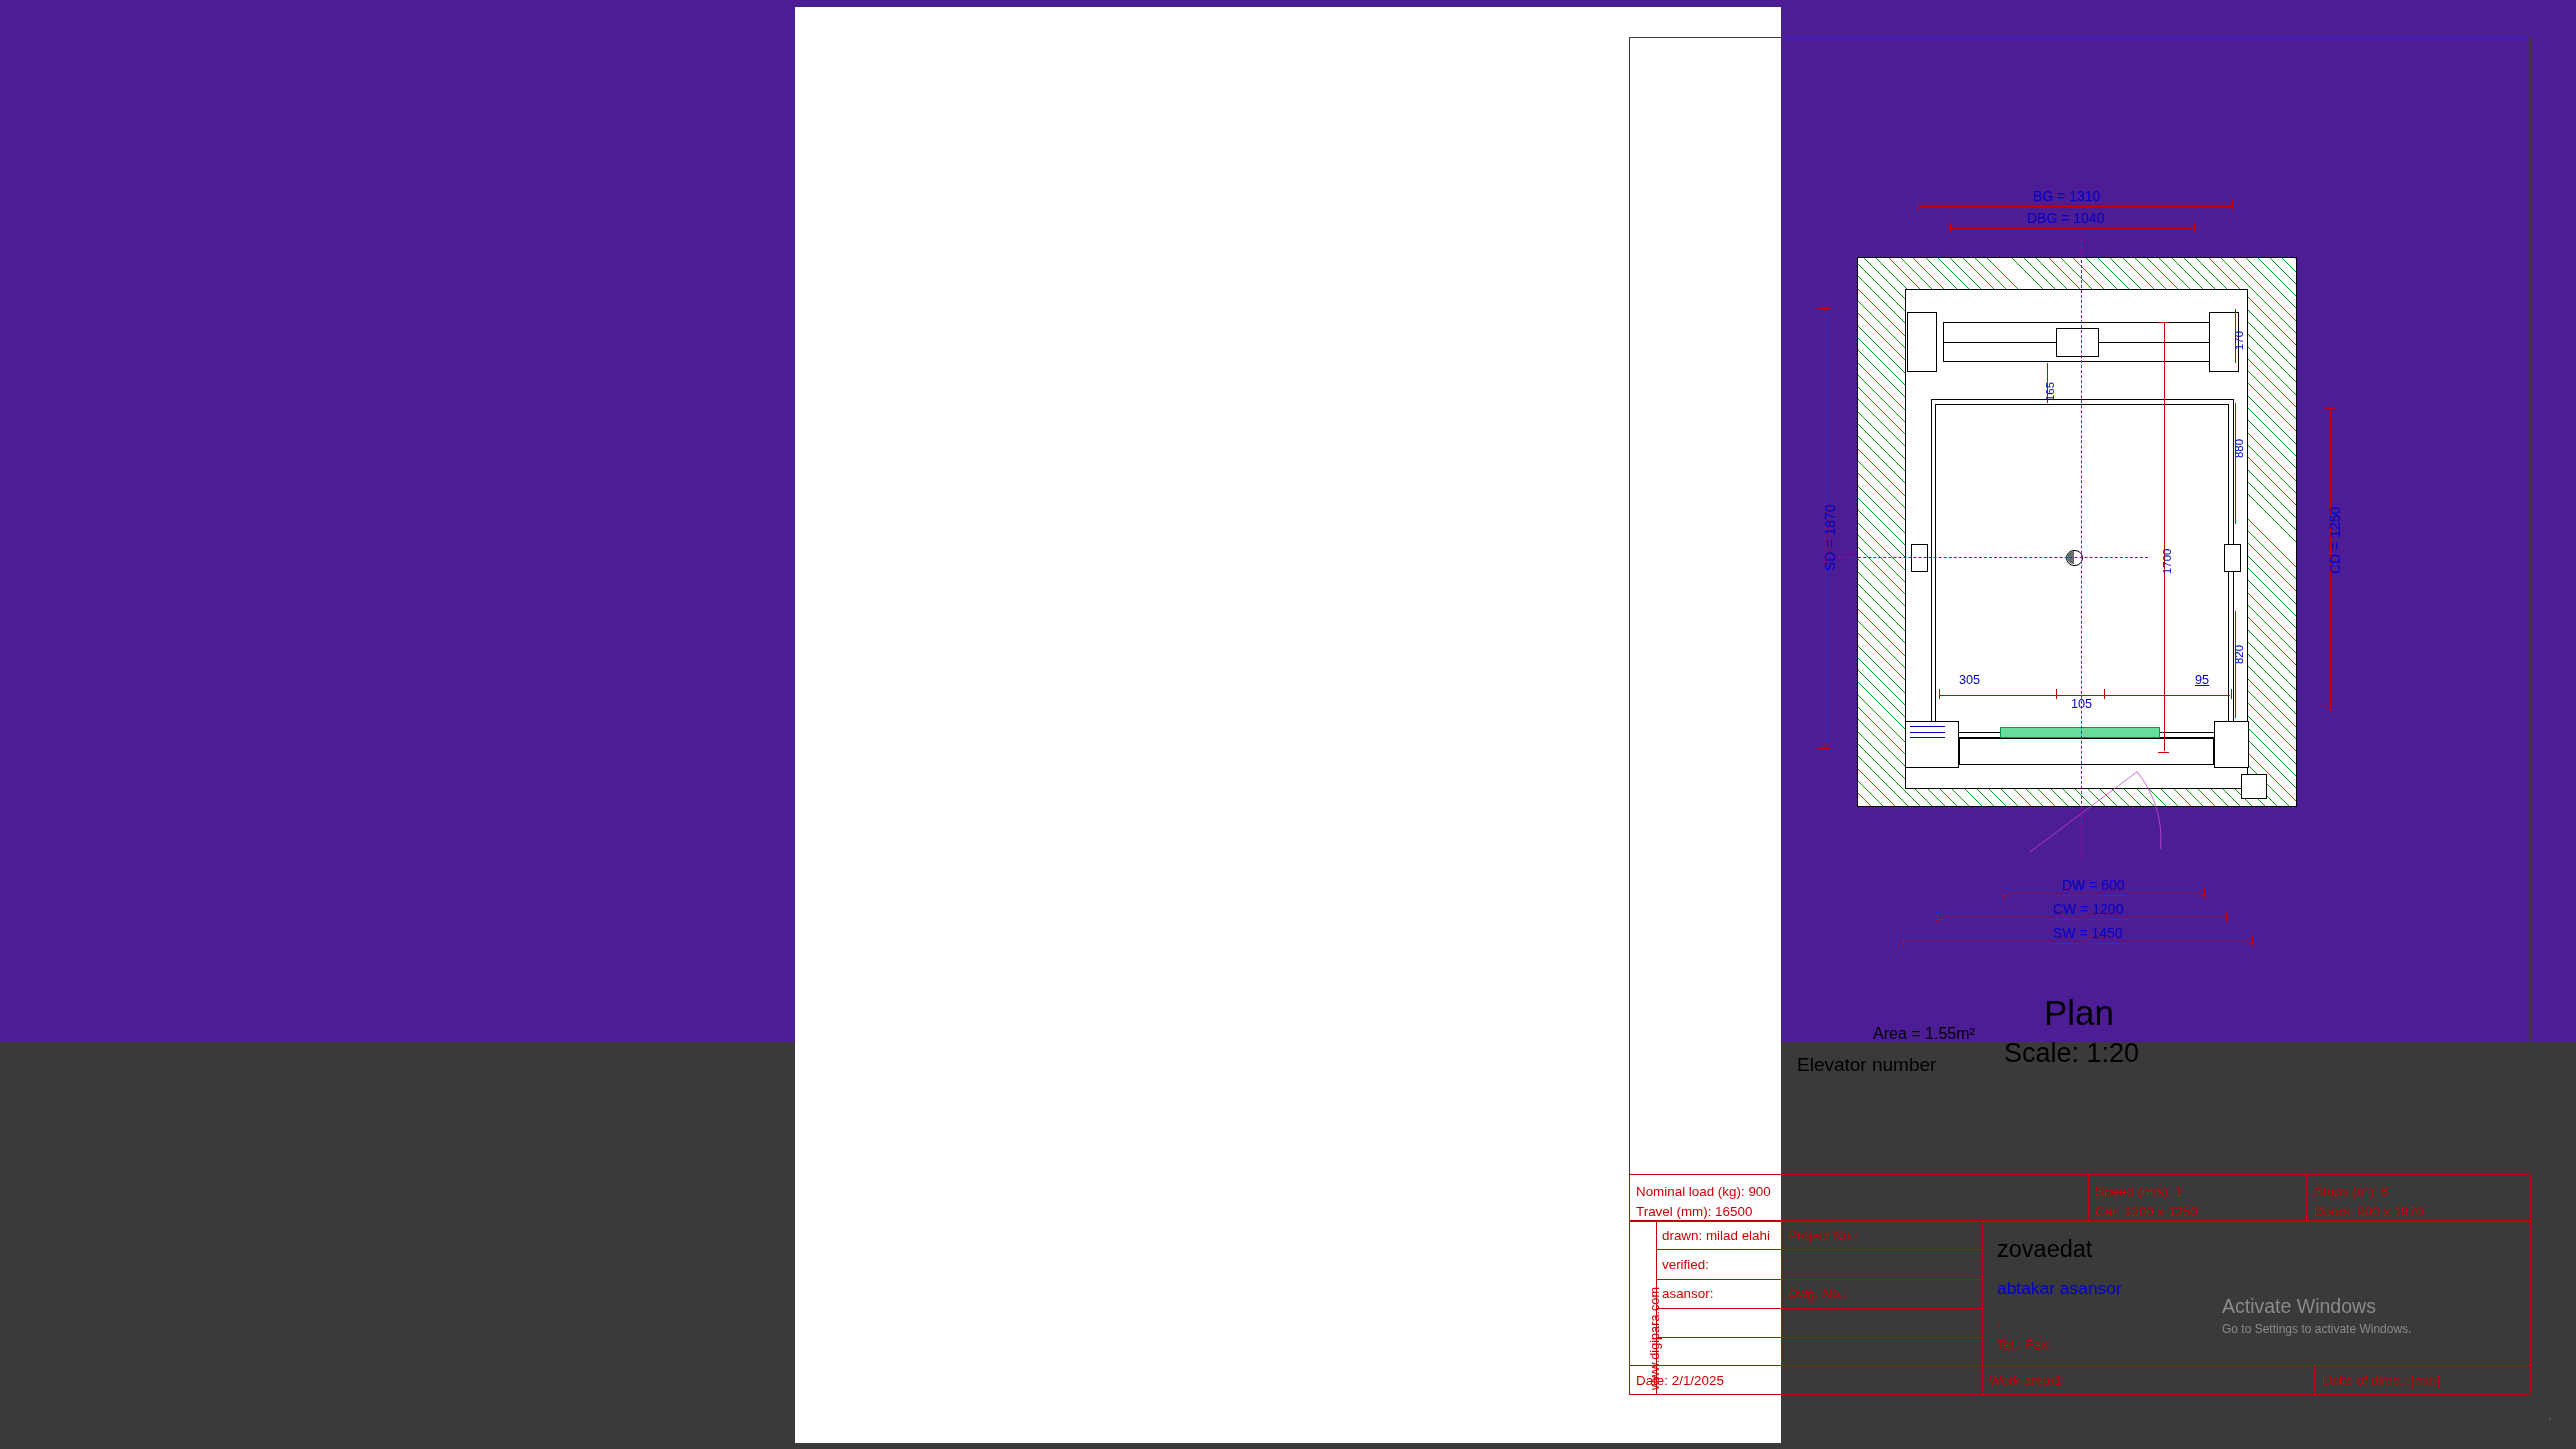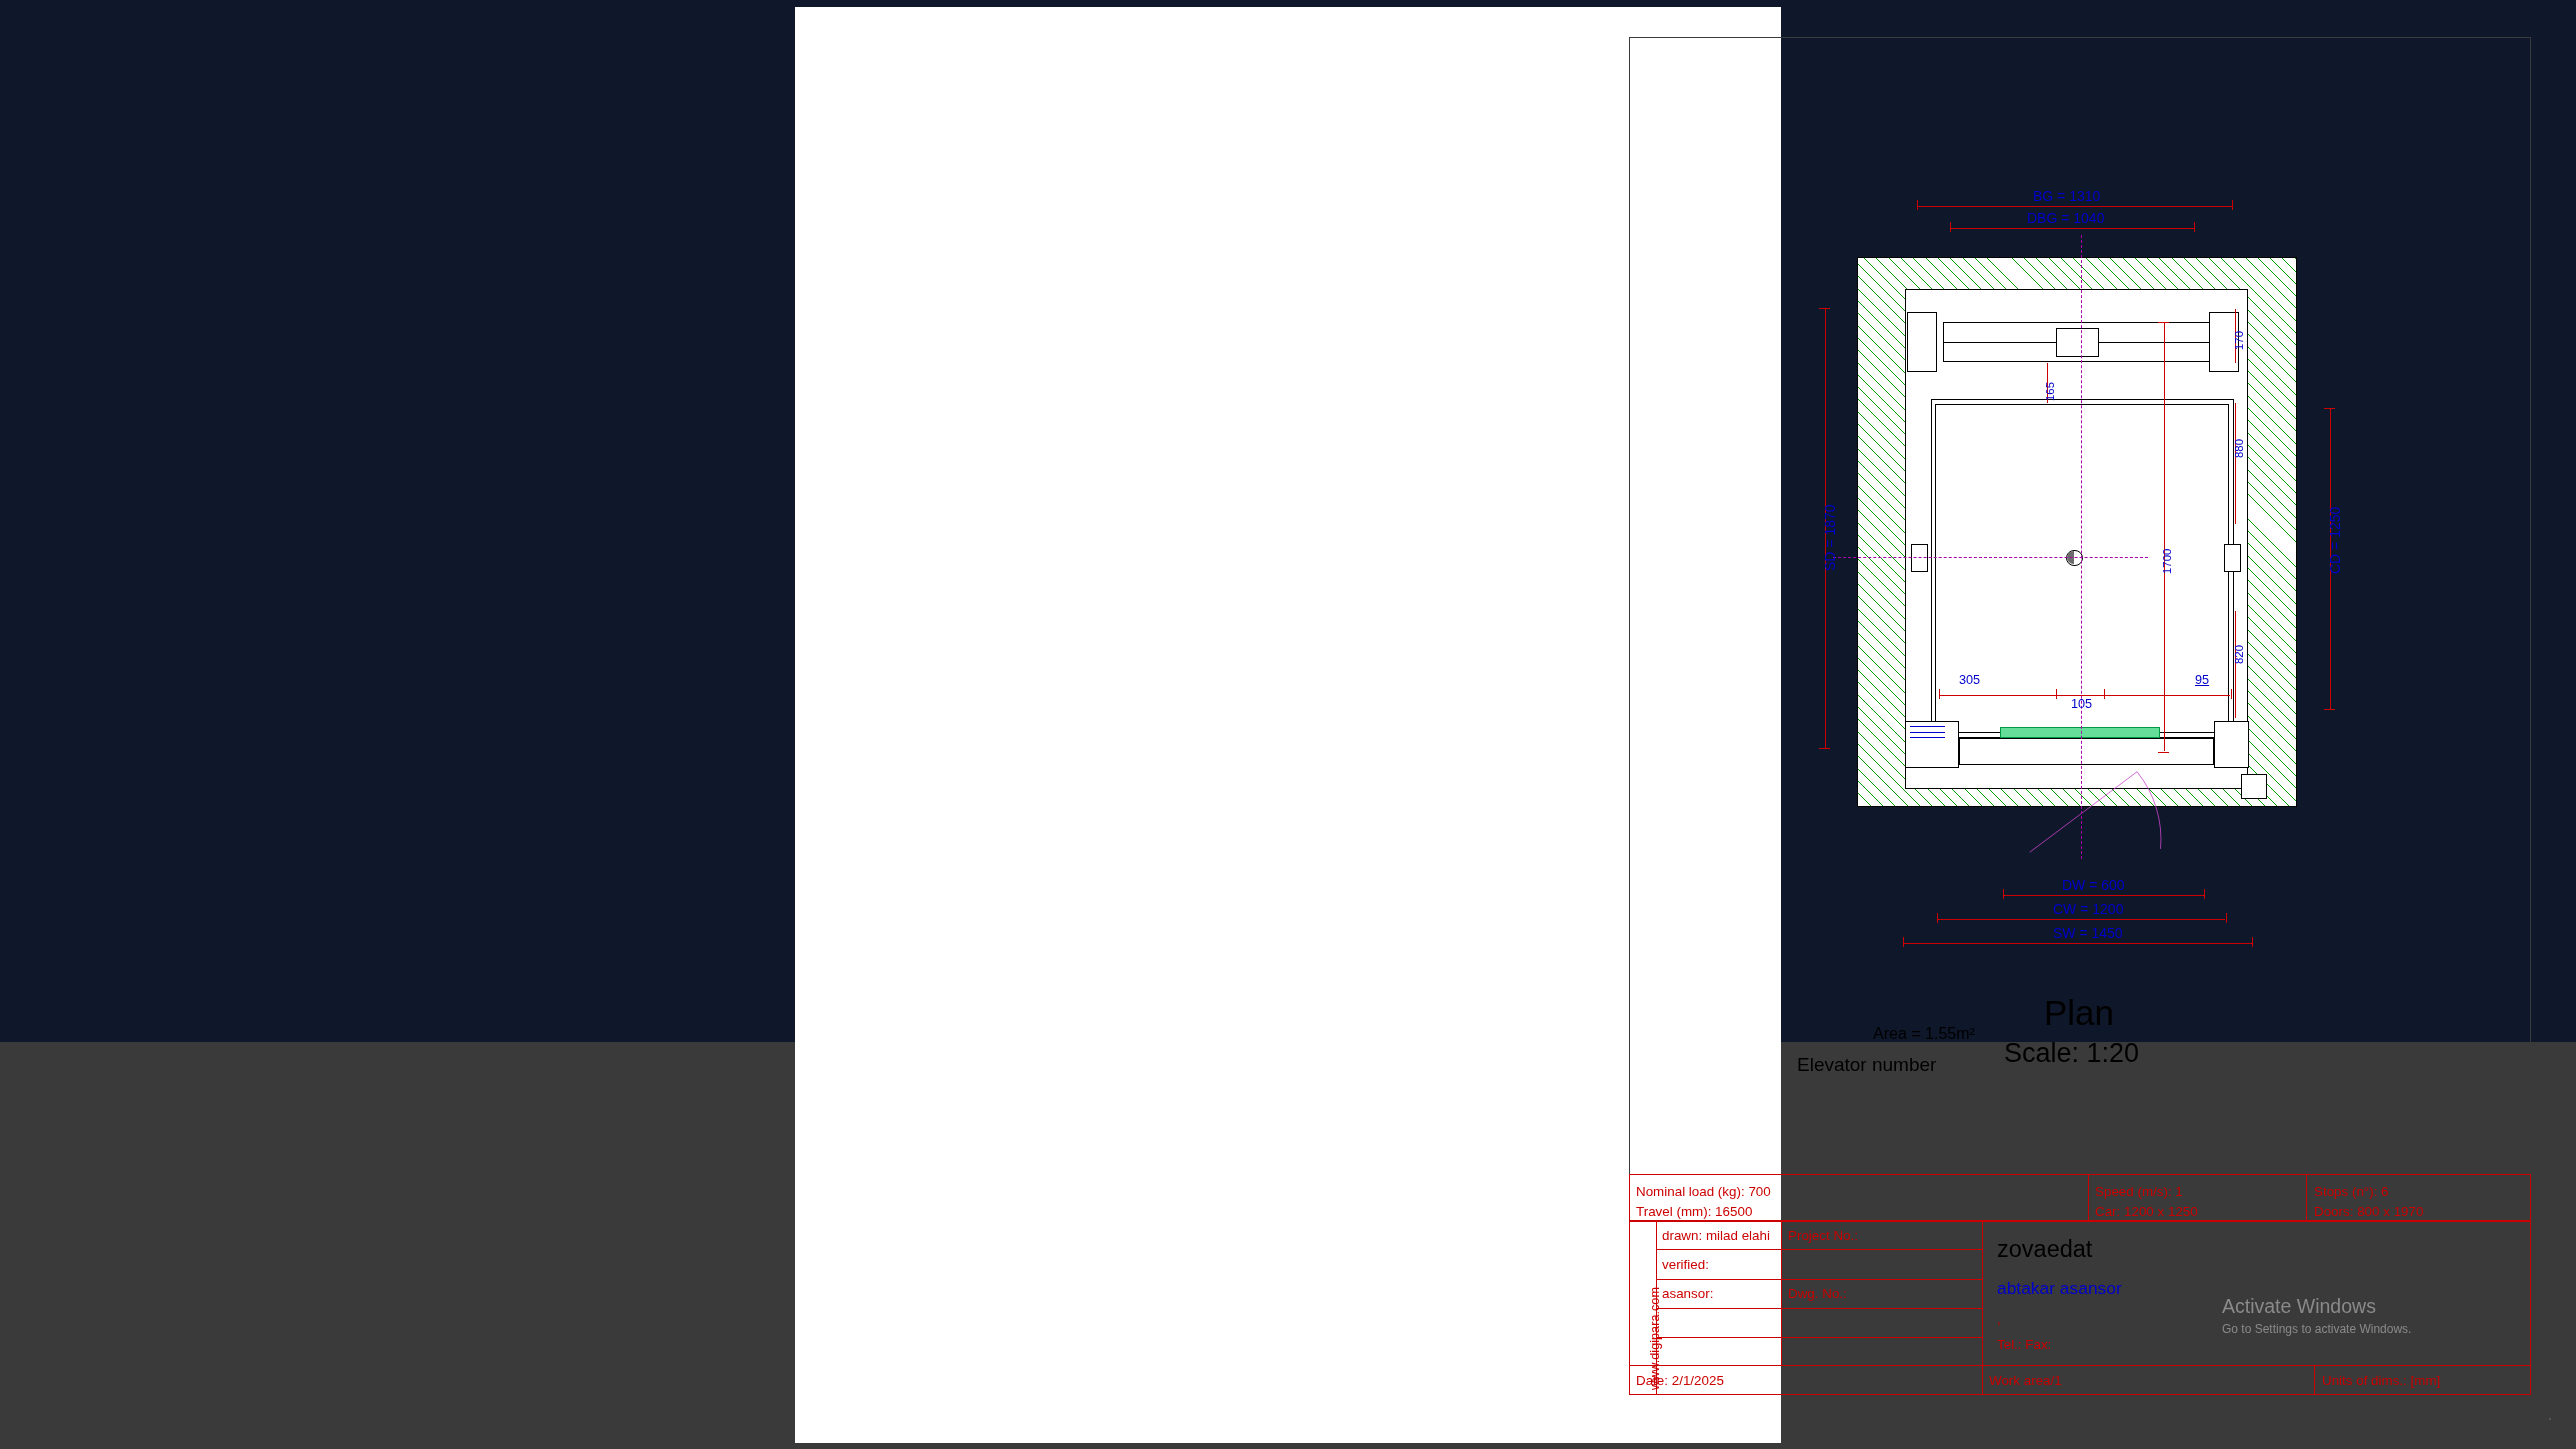--- a/index.html
+++ b/index.html
@@ -8,21 +8,21 @@
     background: #3a3a3a;
     width: 2576px;
     height: 1449px;
     overflow: hidden;
     font-family: "Liberation Sans", sans-serif;
   }
   #root {
     position: relative;
     width: 2576px;
     height: 1042px;
-    background: #0f172a;
+    background: #4c1d95;
   }
   
   #page {
     position: absolute;
     left: 795px;
     top: 6.7px;
     width: 986px;
     height: 1436px;
     background: #ffffff;
   }
@@ -219,21 +219,21 @@
     <div class="tick-v" style="left:1457px; top:930px; height:10.7px;"></div>
 
     <div class="txt black" style="left:1249px; top:986px; font-size:35px;">Plan</div>
     <div class="txt black" style="left:1209px; top:1031px; font-size:27px;">Scale: 1:20</div>
     <div class="txt black" style="left:1078px; top:1018px; font-size:16px;">Area = 1.55m²</div>
     <div class="txt black" style="left:1002px; top:1047px; font-size:19px;">Elevator number</div>
 
     <div class="tb" style="left:834px; top:1167px; width:902px; height:47px;"></div>
     <div class="ln vline" style="left:1293px; top:1167px; height:47px; border-color:#cc0000;"></div>
     <div class="ln vline" style="left:1511px; top:1167px; height:47px; border-color:#cc0000;"></div>
-    <div class="tb-txt" style="left:841px; top:1177px;">Nominal load (kg): 700</div>
+    <div class="tb-txt" style="left:841px; top:1177px;">Nominal load (kg): 900</div>
     <div class="tb-txt" style="left:841px; top:1197px;">Travel (mm): 16500</div>
     <div class="tb-txt" style="left:1300px; top:1177px;">Speed (m/s): 1</div>
     <div class="tb-txt" style="left:1300px; top:1197px;">Car: 1200 x 1250</div>
     <div class="tb-txt" style="left:1519px; top:1177px;">Stops (n°): 6</div>
     <div class="tb-txt" style="left:1519px; top:1197px;">Doors: 800 x 1970</div>
 
     <div class="tb" style="left:834px; top:1214px; width:902px; height:174px;"></div>
 
     <div class="ln vline" style="left:861px; top:1214px; height:174px; border-color:#cc0000;"></div>
     <div class="ln vline" style="left:986px; top:1214px; height:144px; border-color:#cc0000;"></div>

